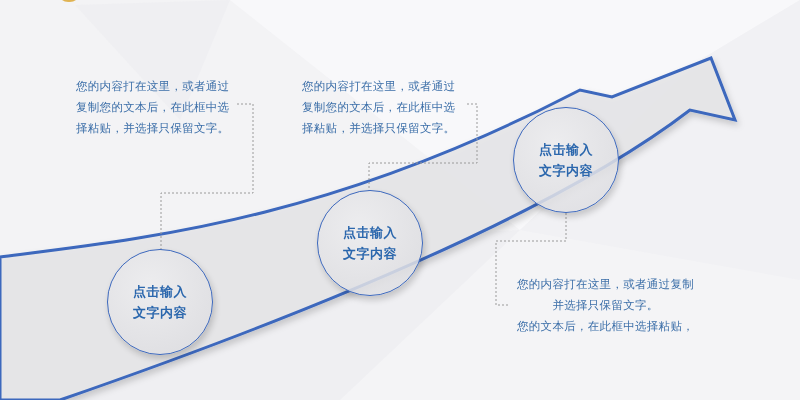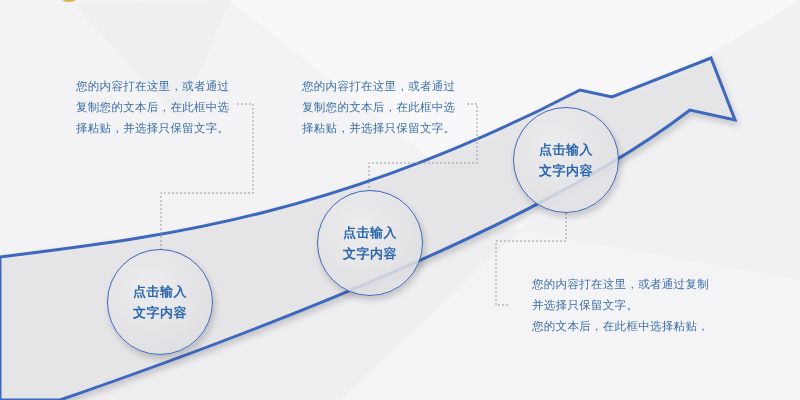--- a/index.html
+++ b/index.html
@@ -3,21 +3,21 @@
 <meta charset="utf-8">
 <style>
   html, body { margin:0; padding:0; }
   body { width:800px; height:400px; overflow:hidden; position:relative;
     font-family: "DejaVu Sans", "Liberation Sans", sans-serif;
     background: linear-gradient(135deg, #f7f7f9 0%, #f1f1f4 45%, #f6f6f8 100%); }
   .bg { position:absolute; inset:0; }
   .gold { position:absolute; left:58px; top:-8px; width:22px; height:10px; border-radius:0 0 12px 12px;
     background: linear-gradient(180deg,#c9962b,#e3b85a); }
   .stage { position:absolute; inset:0; }
-  .desc { position:absolute; color:#3b6ea8; font-size:11.5px; line-height:21px; letter-spacing:0.3px; white-space:nowrap; }
+  .desc { position:absolute; color:#3b6ea8; font-size:11.5px; line-height:21px; letter-spacing:0.3px; white-space:nowrap;text-align:center; }
   .circle { position:absolute; width:106px; height:106px; border-radius:50%;
     border:1.6px solid #3c68bd; box-sizing:border-box;
     background: radial-gradient(circle at 40% 35%, rgba(238,238,240,0.85), rgba(218,218,222,0.85));
     box-shadow: 2px 4px 6px rgba(0,0,0,0.18);
     display:flex; flex-direction:column; align-items:center; justify-content:center; }
   .circle span { color:#2b67ad; font-weight:bold; font-size:13px; line-height:21px; letter-spacing:0.5px; }
 </style>
 </head>
 <body>
 
@@ -50,21 +50,21 @@
 <div class="desc" style="left:76px; top:76px;">
   <div>您的内容打在这里，或者通过</div>
   <div>复制您的文本后，在此框中选</div>
   <div>择粘贴，并选择只保留文字。</div>
 </div>
 <div class="desc" style="left:302px; top:76px;">
   <div>您的内容打在这里，或者通过</div>
   <div>复制您的文本后，在此框中选</div>
   <div>择粘贴，并选择只保留文字。</div>
 </div>
-<div class="desc" style="left:532px; top:274px;">
+<div class="desc" style="left:517px; top:274px;">
   <div>您的内容打在这里，或者通过复制</div>
   <div>并选择只保留文字。</div>
   <div>您的文本后，在此框中选择粘贴，</div>
 </div>
 
 <div class="circle" style="left:107px; top:249px;">
   <span>点击输入</span>
   <span>文字内容</span>
 </div>
 <div class="circle" style="left:317px; top:190px;">

